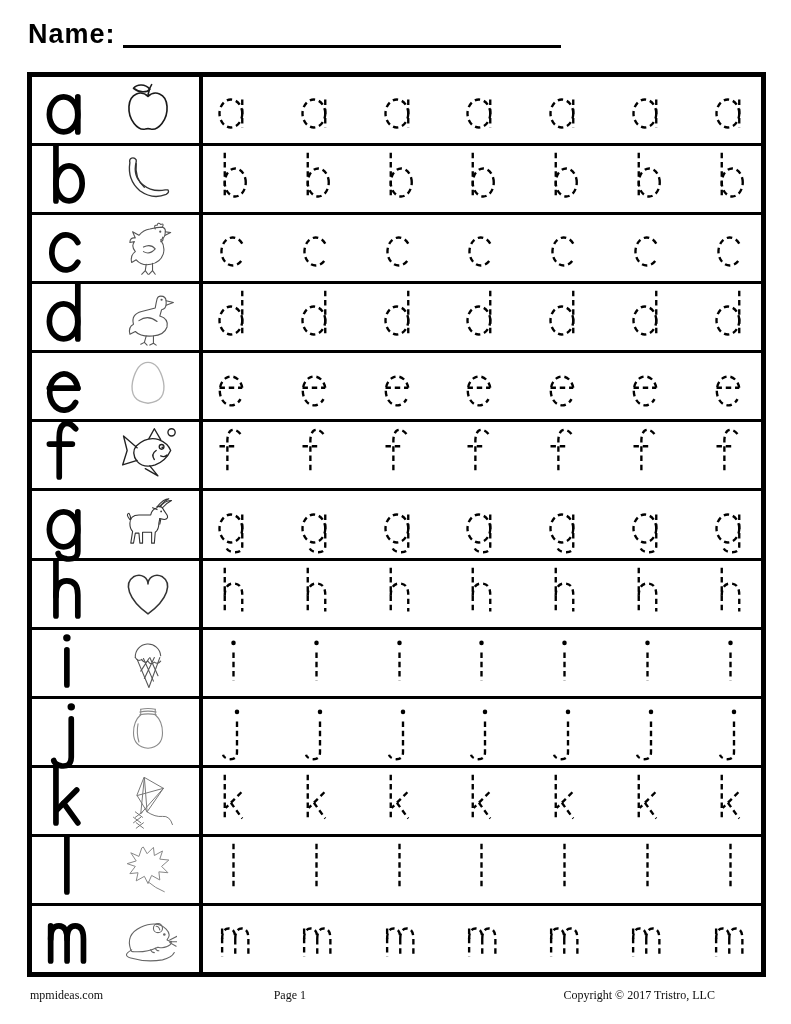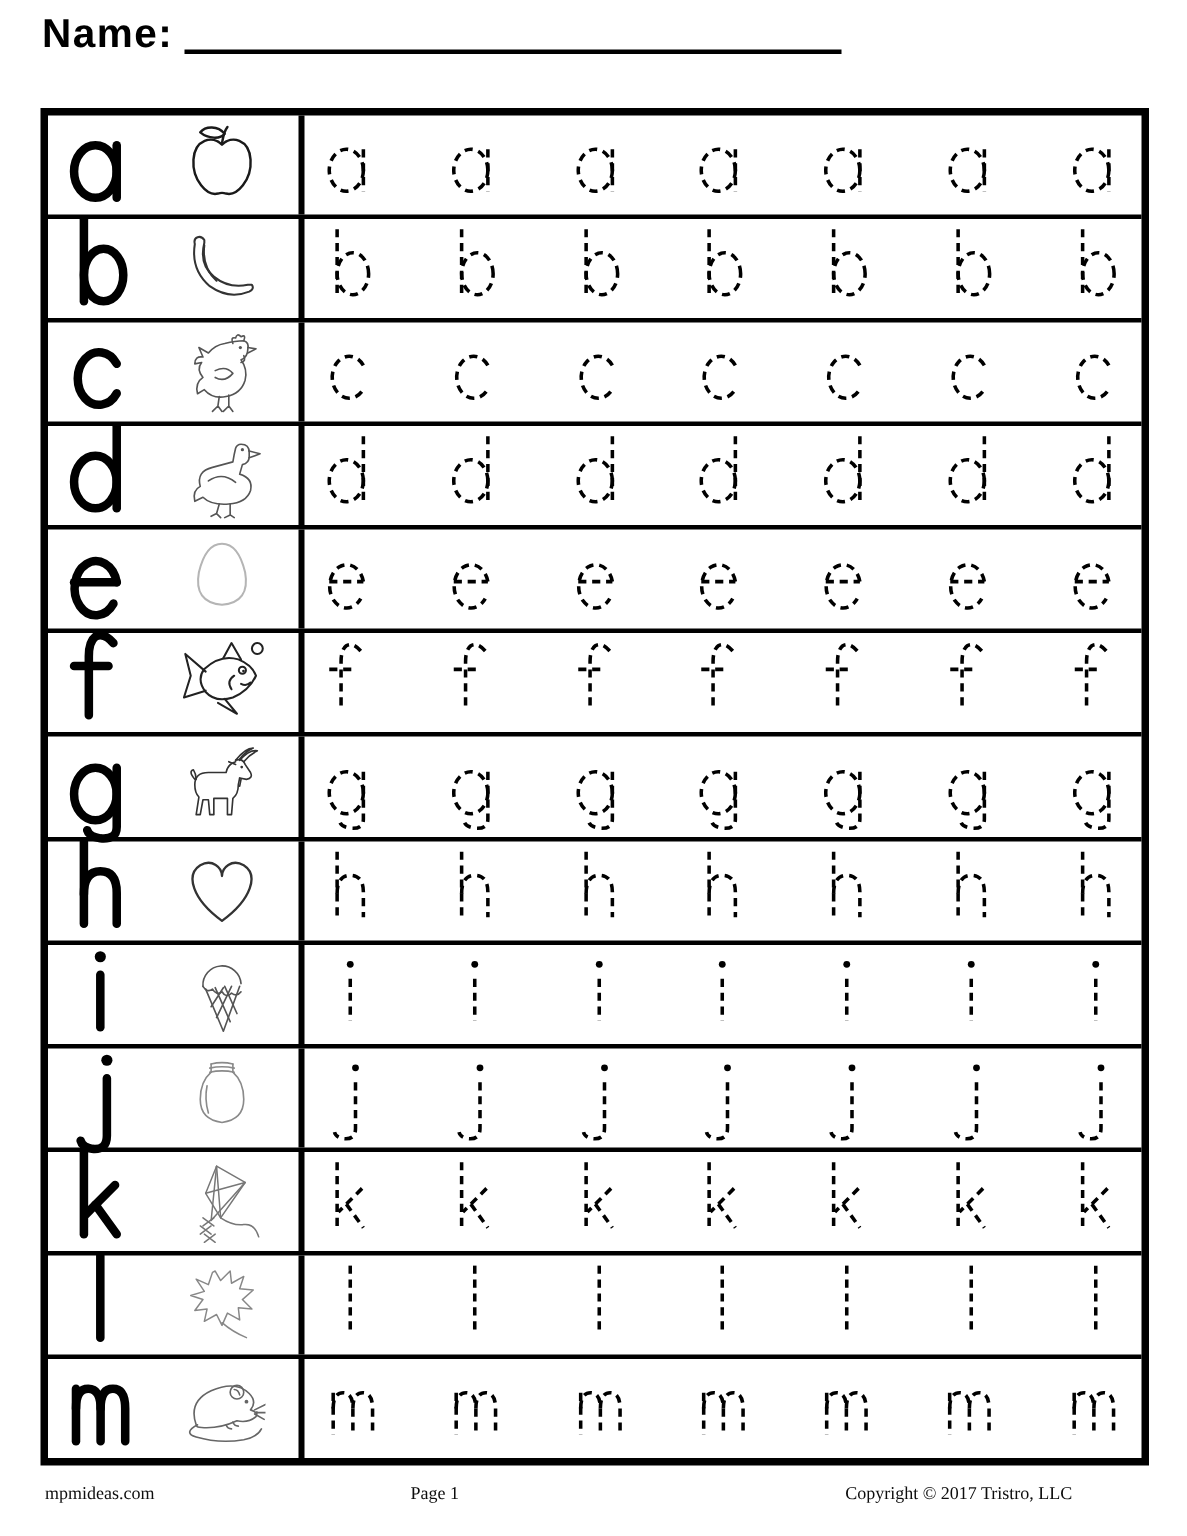--- a/index.html
+++ b/index.html
@@ -1,19 +1,19 @@
 <!DOCTYPE html>
 <html><head>
 <meta charset="utf-8">
 <style>
   html,body{margin:0;padding:0;background:#fff;}
   .page{position:relative;width:791px;height:1024px;background:#ffffff;overflow:hidden;
         font-family:"Liberation Sans",sans-serif;color:#000;}
   
-  .name-row{position:absolute;top:9px;left:28px;display:flex;align-items:flex-end;}
+  .name-row{position:absolute;top:21px;left:28px;display:flex;align-items:flex-end;}
   .name-label{font-size:27px;font-weight:bold;letter-spacing:1px;line-height:1;}
   .name-line{display:inline-block;width:438px;height:24px;margin-left:7px;
              border-bottom:3px solid #000;}
   
   .letter-table{position:absolute;left:27px;top:72px;width:739px;height:905px;
                 border:5px solid #000;box-sizing:border-box;display:flex;flex-direction:column;background:#fff;}
   .row{flex:1;display:flex;min-height:0;box-sizing:border-box;}
   .row + .row{border-top:3px solid #000;}
   .cell-left{width:171px;flex:none;border-right:4px solid #000;display:flex;align-items:center;box-sizing:border-box;}
   .letter-wrap{width:58px;flex:none;display:flex;align-items:center;justify-content:center;margin-left:6px;}

